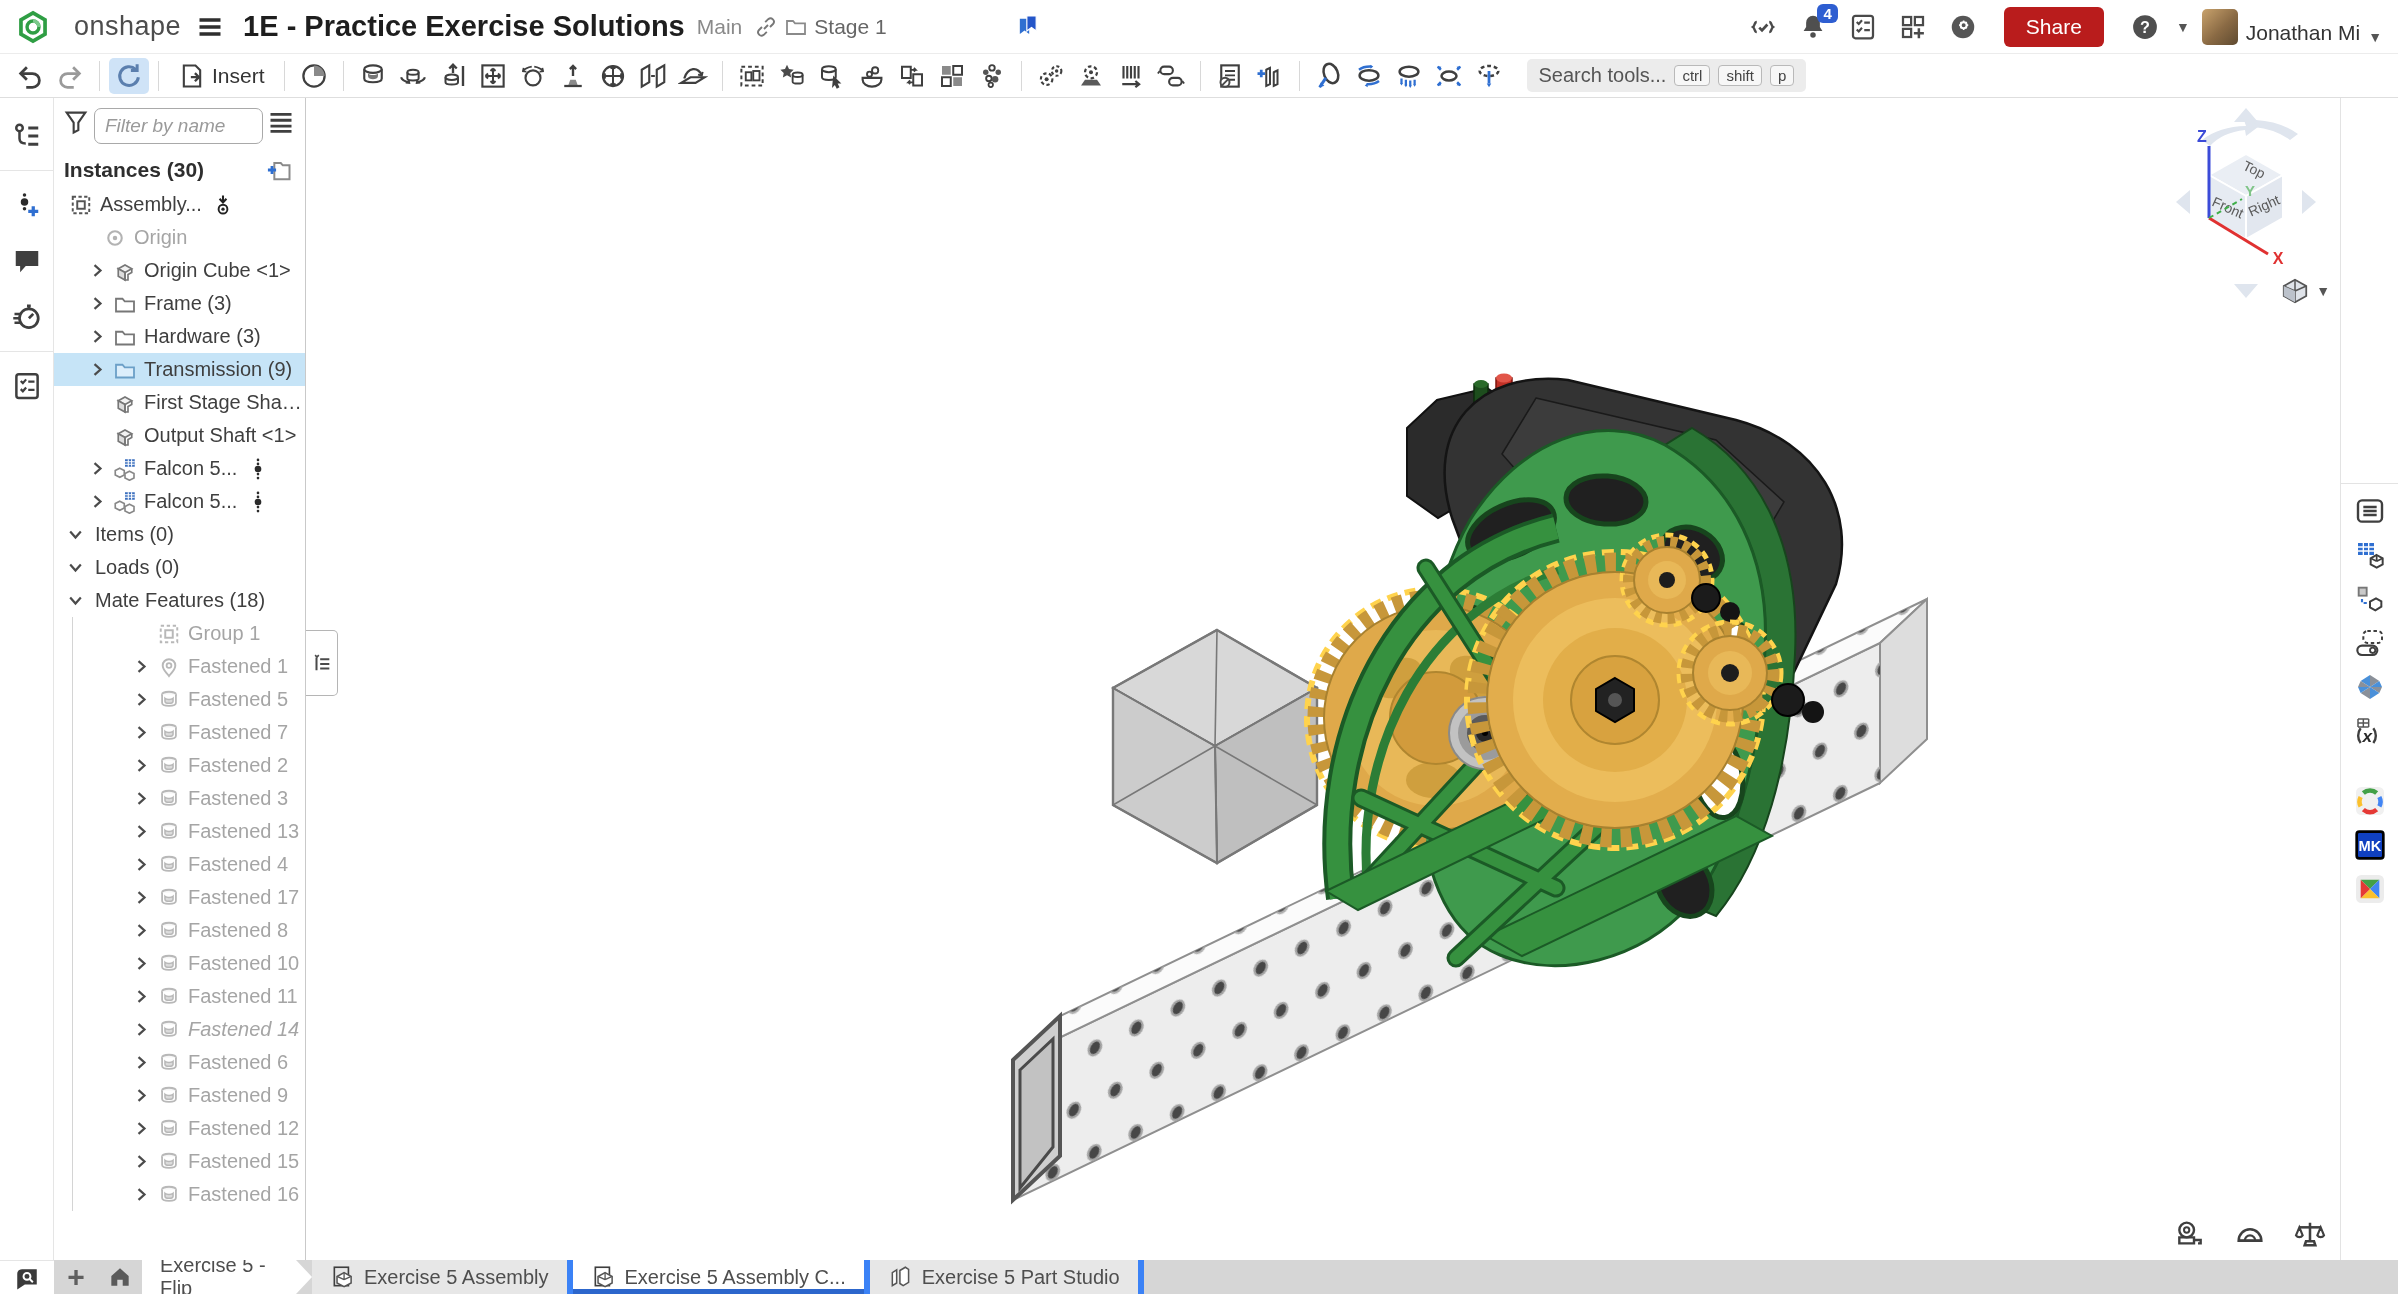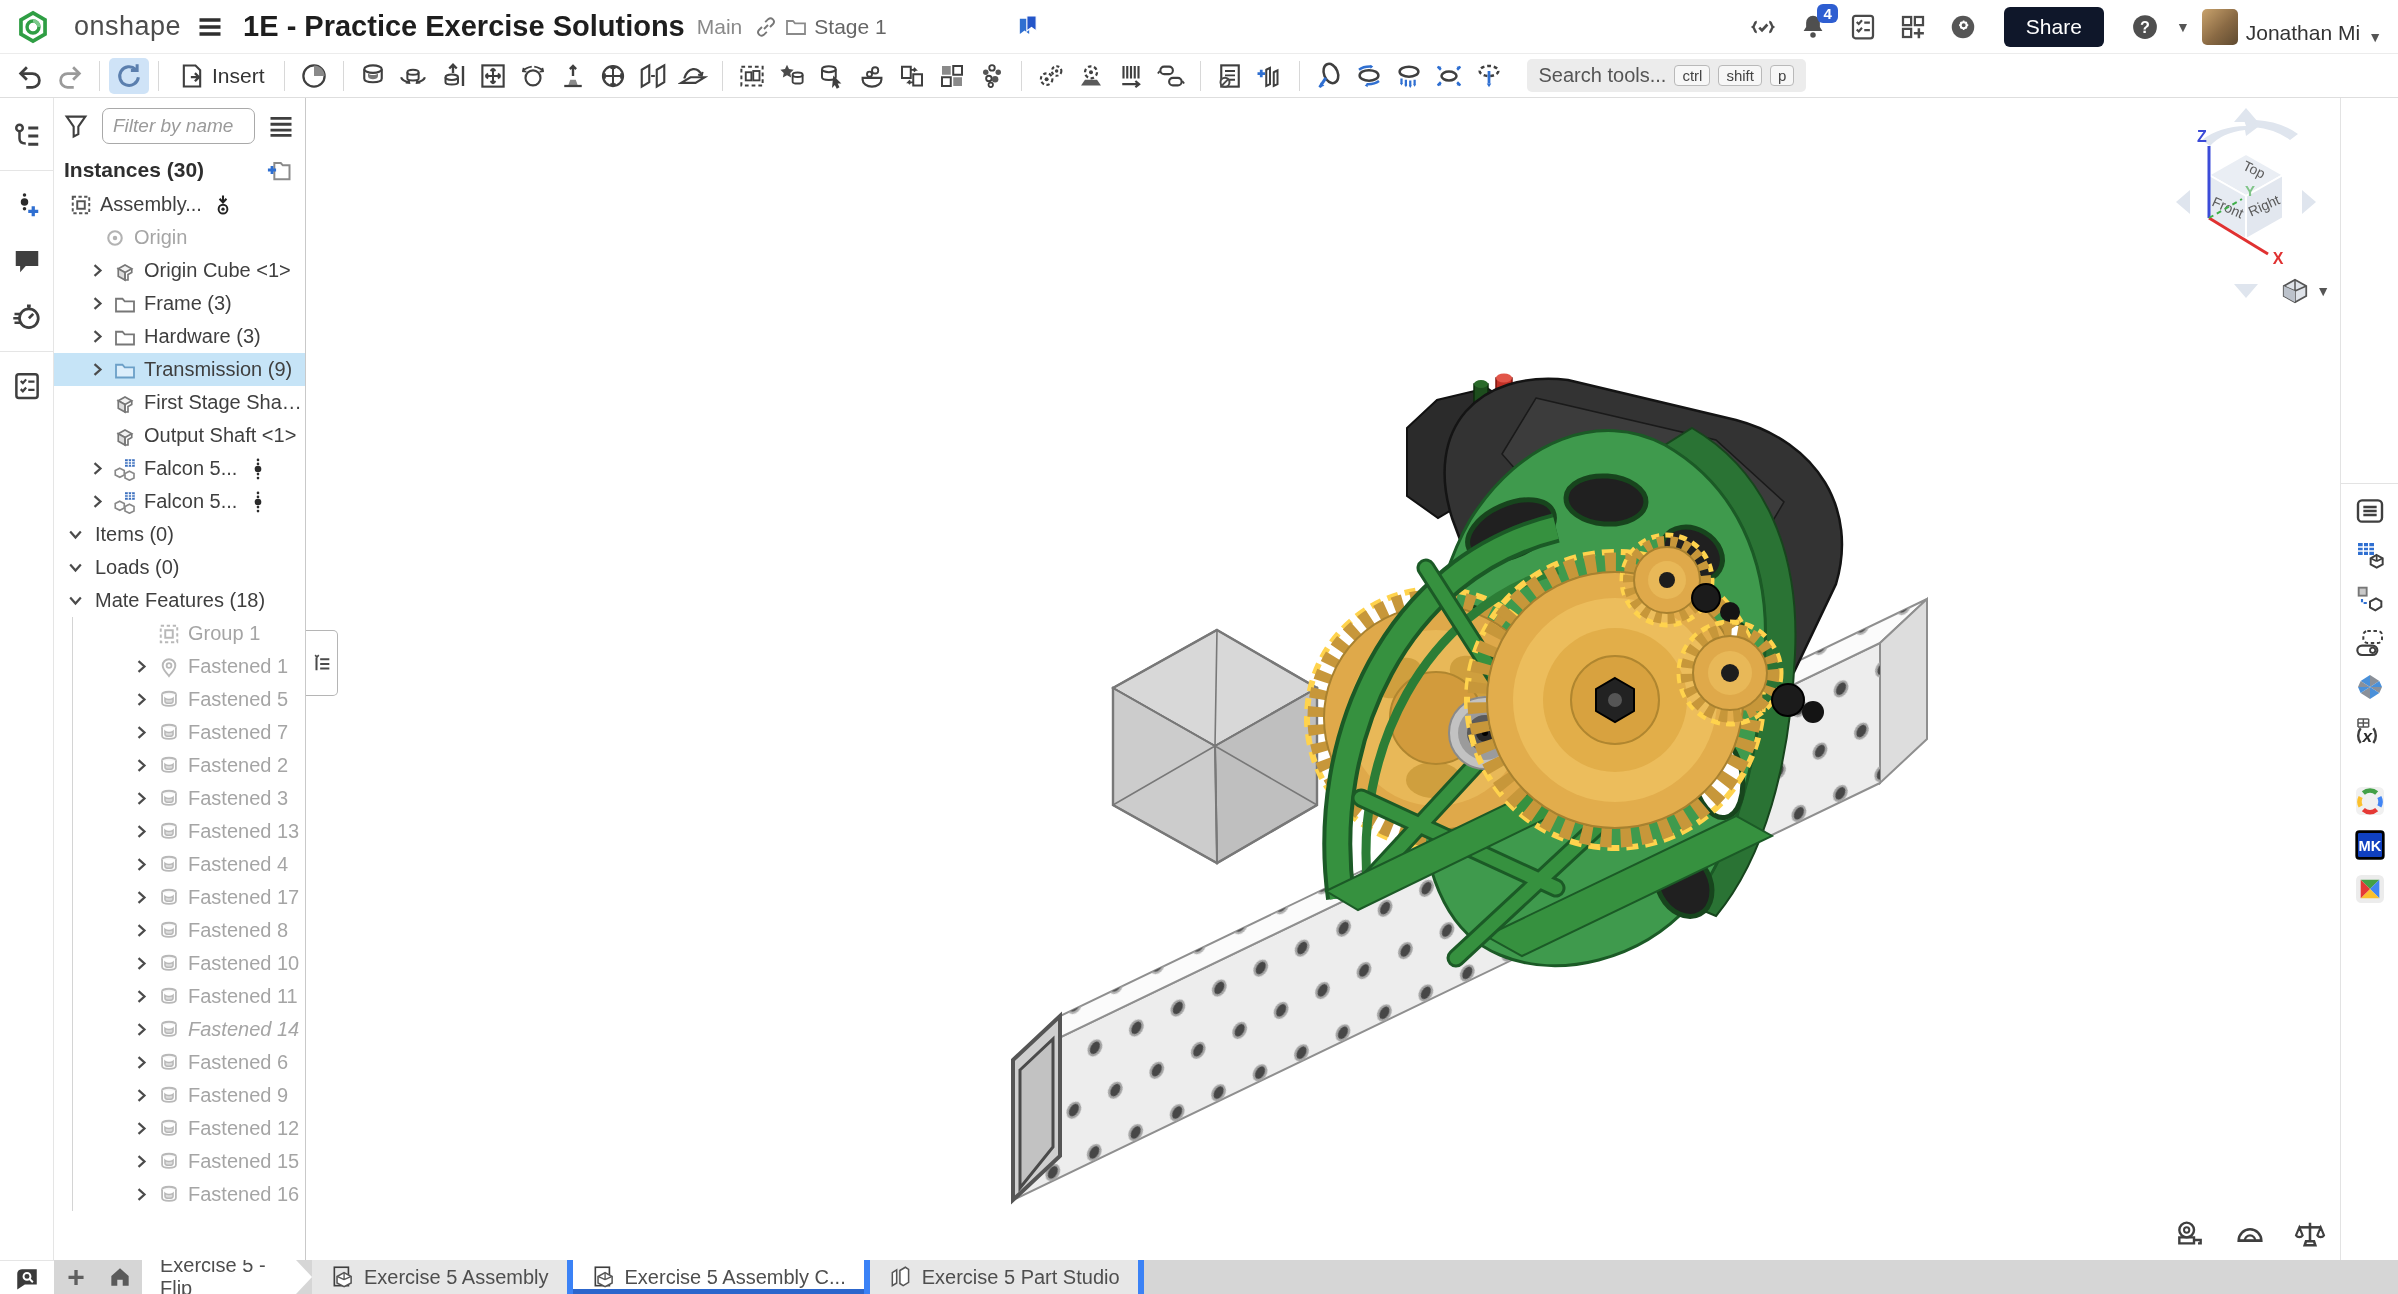--- a/index.html
+++ b/index.html
@@ -13,21 +13,21 @@
 padding:0 16px;gap:12px;background:#fff;border-bottom:1px solid #ececec}
 #logo{display:flex;align-items:center;gap:24px}
 #logo-word{font-size:27px;color:#4d4d4d;letter-spacing:.5px}
 #hamburger{width:34px;height:34px;display:flex;align-items:center;justify-content:center}
 #doc-title{font-size:29px;font-weight:bold;color:#1e1e1e;white-space:nowrap;margin-left:4px}
 .hmeta{font-size:21px;color:#8a8a8a;display:flex;align-items:center;gap:6px}
 .hspacer{flex:1}
 .hicon{width:38px;height:38px;display:flex;align-items:center;justify-content:center;position:relative}
 #bell-badge{position:absolute;top:-4px;right:-6px;background:#2e5ed1;color:#fff;font-size:15px;
 font-weight:bold;border-radius:6px;padding:1px 6px;line-height:17px}
-#share-btn{background:#0f172a;color:#fff;font-size:21px;border-radius:6px;padding:8px 22px;margin:0 10px}
+#share-btn{background:#b91c1c;color:#fff;font-size:21px;border-radius:6px;padding:8px 22px;margin:0 10px}
 #user{display:flex;align-items:flex-end;gap:8px;font-size:21px;color:#333}
 #avatar{width:36px;height:36px;border-radius:5px;background:linear-gradient(135deg,#c9a36d 0%,#8a6a44 55%,#5e4a30 100%)}
 .caret{font-size:14px;color:#555}
 
 
 #toolbar{position:absolute;top:54px;left:0;right:0;height:44px;display:flex;align-items:center;
 padding:0 10px;border-bottom:1px solid #dedede;background:#fff}
 .tbtn{width:40px;height:36px;display:flex;align-items:center;justify-content:center;border-radius:5px;flex:0 0 auto}
 .tbtn svg{width:30px;height:30px}
 .tbtn.active-blue{background:#cfe3f7}
@@ -42,21 +42,21 @@
 
 #left-rail{position:absolute;top:98px;left:0;width:54px;bottom:34px;background:#fff;
 border-right:1px solid #e5e5e5;display:flex;flex-direction:column;align-items:center;padding-top:10px}
 .rail-btn{width:40px;height:40px;display:flex;align-items:center;justify-content:center;margin:8px 0}
 .rail-btn svg{width:30px;height:30px}
 .rail-div{width:54px;height:1px;background:#e5e5e5;margin:6px 0}
 
 
 #panel{position:absolute;top:98px;left:54px;width:252px;bottom:34px;background:#fff;
 border-right:1px solid #c9c9c9;overflow:hidden}
-#filter-row{display:flex;align-items:center;gap:12px;padding:10px 10px 6px 8px}
+#filter-row{display:flex;align-items:flex-start;gap:4px;padding:10px 10px 6px 8px}
 #filter-input{flex:1;min-width:0;height:36px;border:1px solid #a9a9a9;border-radius:7px;
 padding:0 10px;font-size:19px;font-style:italic;color:#333;outline:none}
 #filter-input::placeholder{color:#9a9a9a}
 .small-ic{width:28px;height:28px;flex:0 0 auto}
 #instances-header{display:flex;align-items:center;justify-content:space-between;
 padding:6px 12px 4px 10px;font-size:21px;font-weight:bold;color:#2e2e2e}
 .trow{height:33px;display:flex;align-items:center;font-size:20px;color:#3f3f3f;position:relative;white-space:nowrap}
 .trow .chev{width:26px;height:24px;flex:0 0 26px;display:flex;align-items:center;justify-content:center}
 .trow .chev svg{width:17px;height:17px}
 .trow .tico{width:24px;height:24px;flex:0 0 24px;margin-left:3px}

